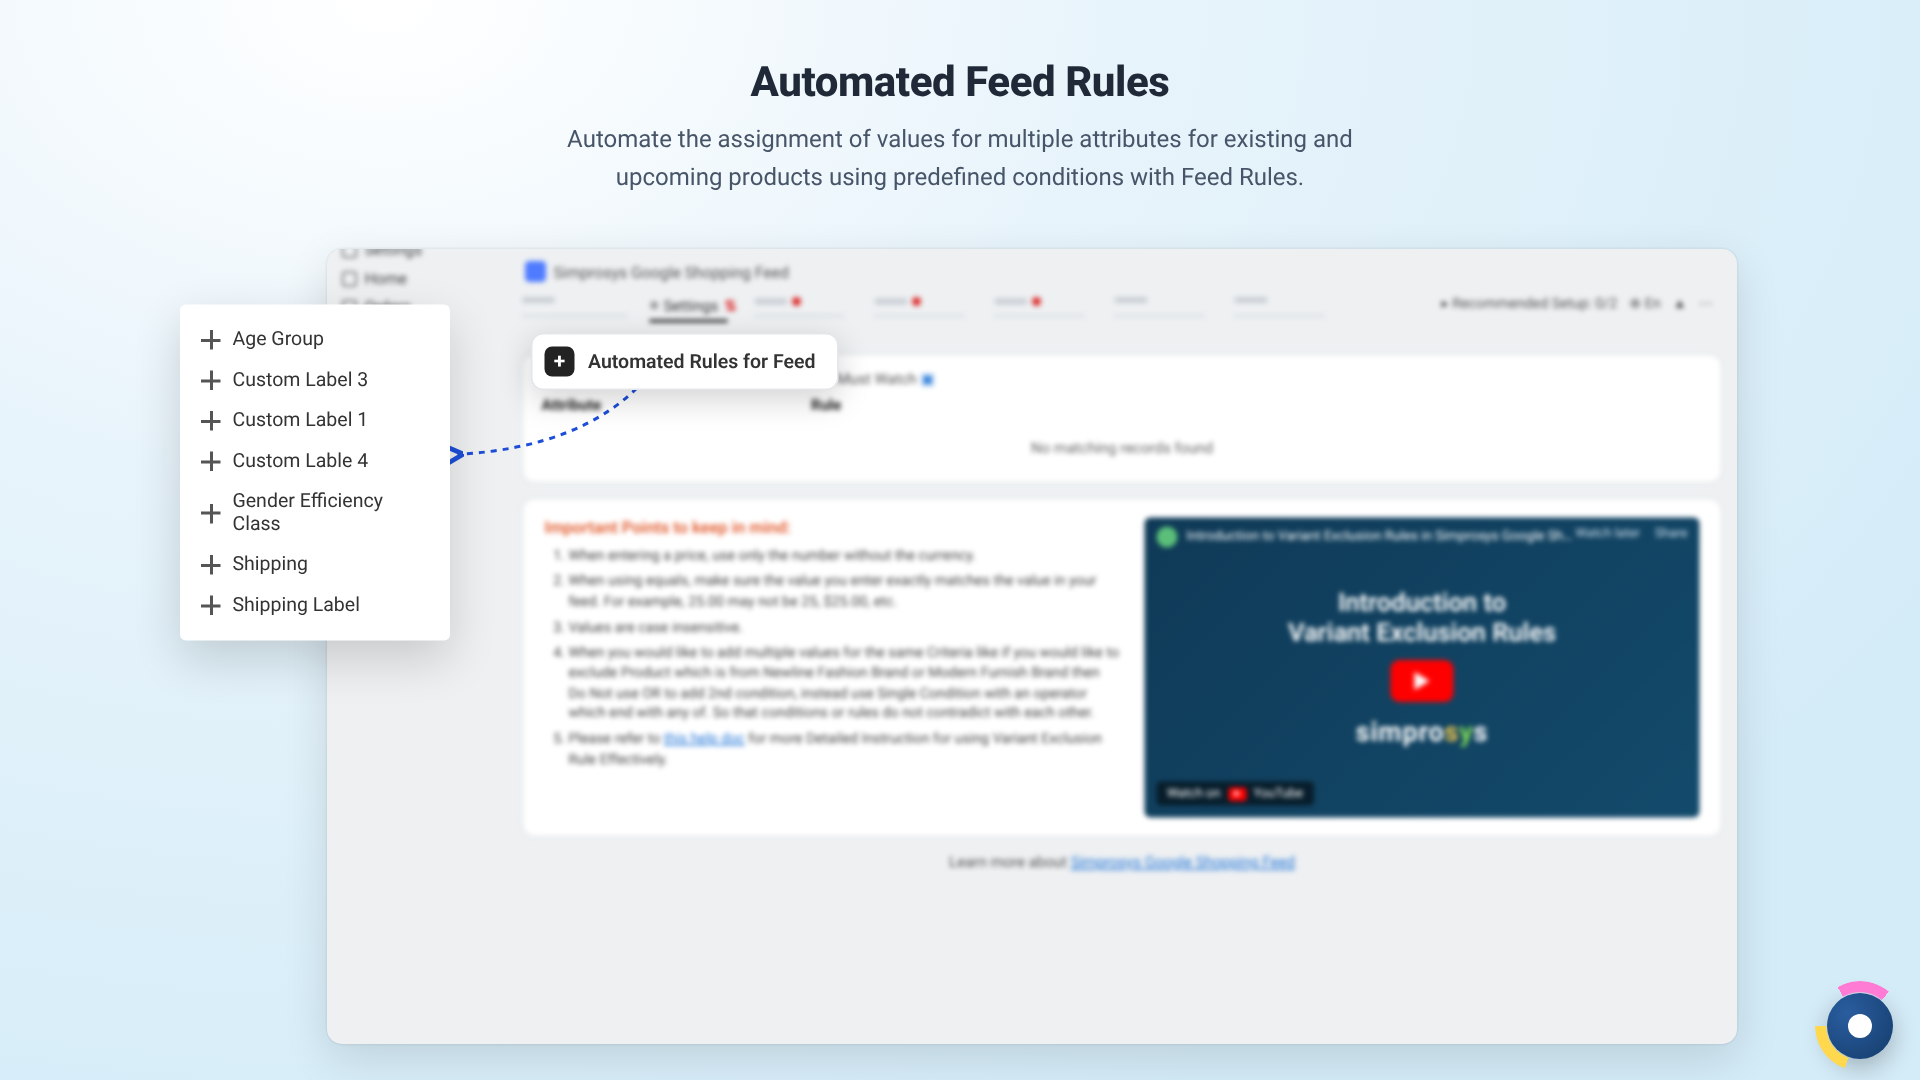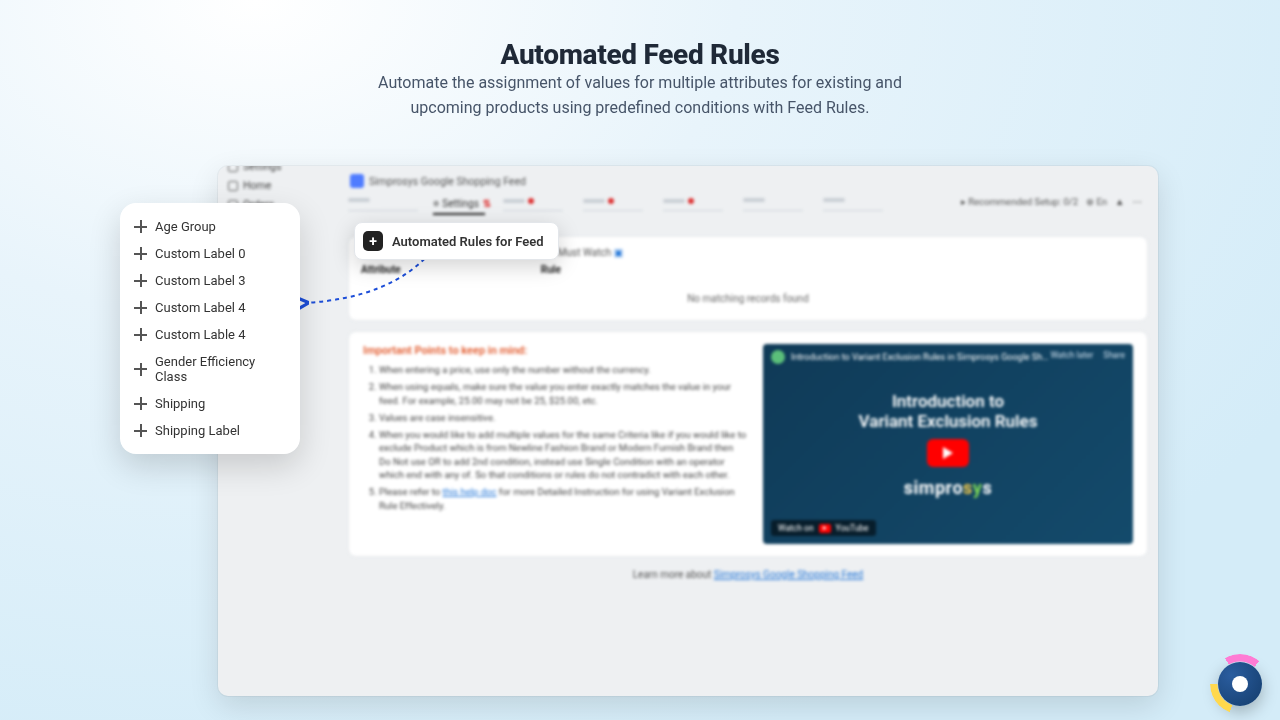--- a/index.html
+++ b/index.html
@@ -3,21 +3,21 @@
 <meta charset="utf-8">
 <style>
   * { box-sizing: border-box; margin: 0; padding: 0; }
   body {
     width: 1280px; height: 720px;
     font-family: -apple-system, BlinkMacSystemFont, "Segoe UI", Roboto, Arial, sans-serif;
     background: radial-gradient(ellipse 1200px 800px at 20% 0%, #ffffff 0%, #e8f4fb 40%, #d4ecf8 100%);
     overflow: hidden; position: relative;
   }
   .hero-title { text-align:center; font-size:28px; font-weight:800; color:#1f2937; margin-top:38px; letter-spacing:-.3px;}
-  .hero-sub   { text-align:center; font-size:16px; color:#475569; line-height:1.55; }
+  .hero-sub   { text-align:center; font-size:16px; color:#475569; margin-top:10px; line-height:1.55; }
 
   .stage { position:absolute; left:218px; top:166px; width:940px; height:530px;
            background:#eef0f2; border-radius:10px; box-shadow:0 10px 30px rgba(0,0,0,.12), 0 0 0 1px rgba(0,0,0,.04); overflow:hidden;}
   .blur { filter: blur(1.6px); }
 
   .side-nav { position:absolute; left:0; top:0; width:120px; height:100%; padding:10px 8px; font-size:10.5px; color:#444;}
   .side-nav .item{ display:flex; align-items:center; gap:5px; padding:3px 2px;}
   .side-nav .settings-bottom{position:absolute;bottom:10px;left:8px;}
 
   .app { position:absolute; left:120px; top:0; right:0; bottom:0; padding:6px 10px 10px 10px;}
@@ -63,21 +63,21 @@
 
   .learnmore{text-align:center;font-size:10px;color:#555;margin-top:12px;}
   .learnmore a{color:#2477d8;}
 
   
   .pop-btn{ position:absolute; left:354px; top:222px; background:#fff;border:1px solid #e3e6ea;border-radius:8px;
             box-shadow:0 6px 22px rgba(0,0,0,.18);padding:8px 14px 8px 8px;display:flex;align-items:center;gap:9px;font-size:13px;font-weight:600;color:#333;cursor:pointer;}
   .pop-btn .plus{width:20px;height:20px;background:#222;border-radius:5px;color:#fff;display:flex;align-items:center;justify-content:center;font-size:14px;font-weight:700;}
 
   
-  .attr-pop{position:absolute;left:120px;top:203px;width:180px;background:#fff;border-radius:16px;
+  .attr-pop{position:absolute;left:120px;top:203px;width:180px;background:#fff;border-radius:4px;
             box-shadow:0 12px 32px rgba(0,0,0,.16);padding:10px 0;}
   .attr-item{display:flex;align-items:center;gap:8px;padding:6px 14px;font-size:13px;color:#333;cursor:pointer;}
   .attr-item .plus-ic{width:13px;height:13px;position:relative;flex-shrink:0;}
   .attr-item .plus-ic::before,.attr-item .plus-ic::after{content:"";position:absolute;background:#555;}
   .attr-item .plus-ic::before{left:0;top:5.5px;width:13px;height:2px;}
   .attr-item .plus-ic::after{left:5.5px;top:0;width:2px;height:13px;}
 
   
   .arrow-svg{position:absolute;left:300px;top:248px;pointer-events:none;}
 
@@ -238,29 +238,25 @@
   <span>Automated Rules for Feed</span>
 </div>
 
 <div class="attr-pop" id="attr-pop">
     <div class="attr-item">
       <span class="plus-ic"></span>
       <span>Age Group</span>
     </div>
     <div class="attr-item">
       <span class="plus-ic"></span>
-      <span>Custom Label 0</span>
-    </div>
-    <div class="attr-item">
-      <span class="plus-ic"></span>
       <span>Custom Label 3</span>
     </div>
     <div class="attr-item">
       <span class="plus-ic"></span>
-      <span>Custom Label 4</span>
+      <span>Custom Label 1</span>
     </div>
     <div class="attr-item">
       <span class="plus-ic"></span>
       <span>Custom Lable 4</span>
     </div>
     <div class="attr-item">
       <span class="plus-ic"></span>
       <span>Gender Efficiency Class</span>
     </div>
     <div class="attr-item">

